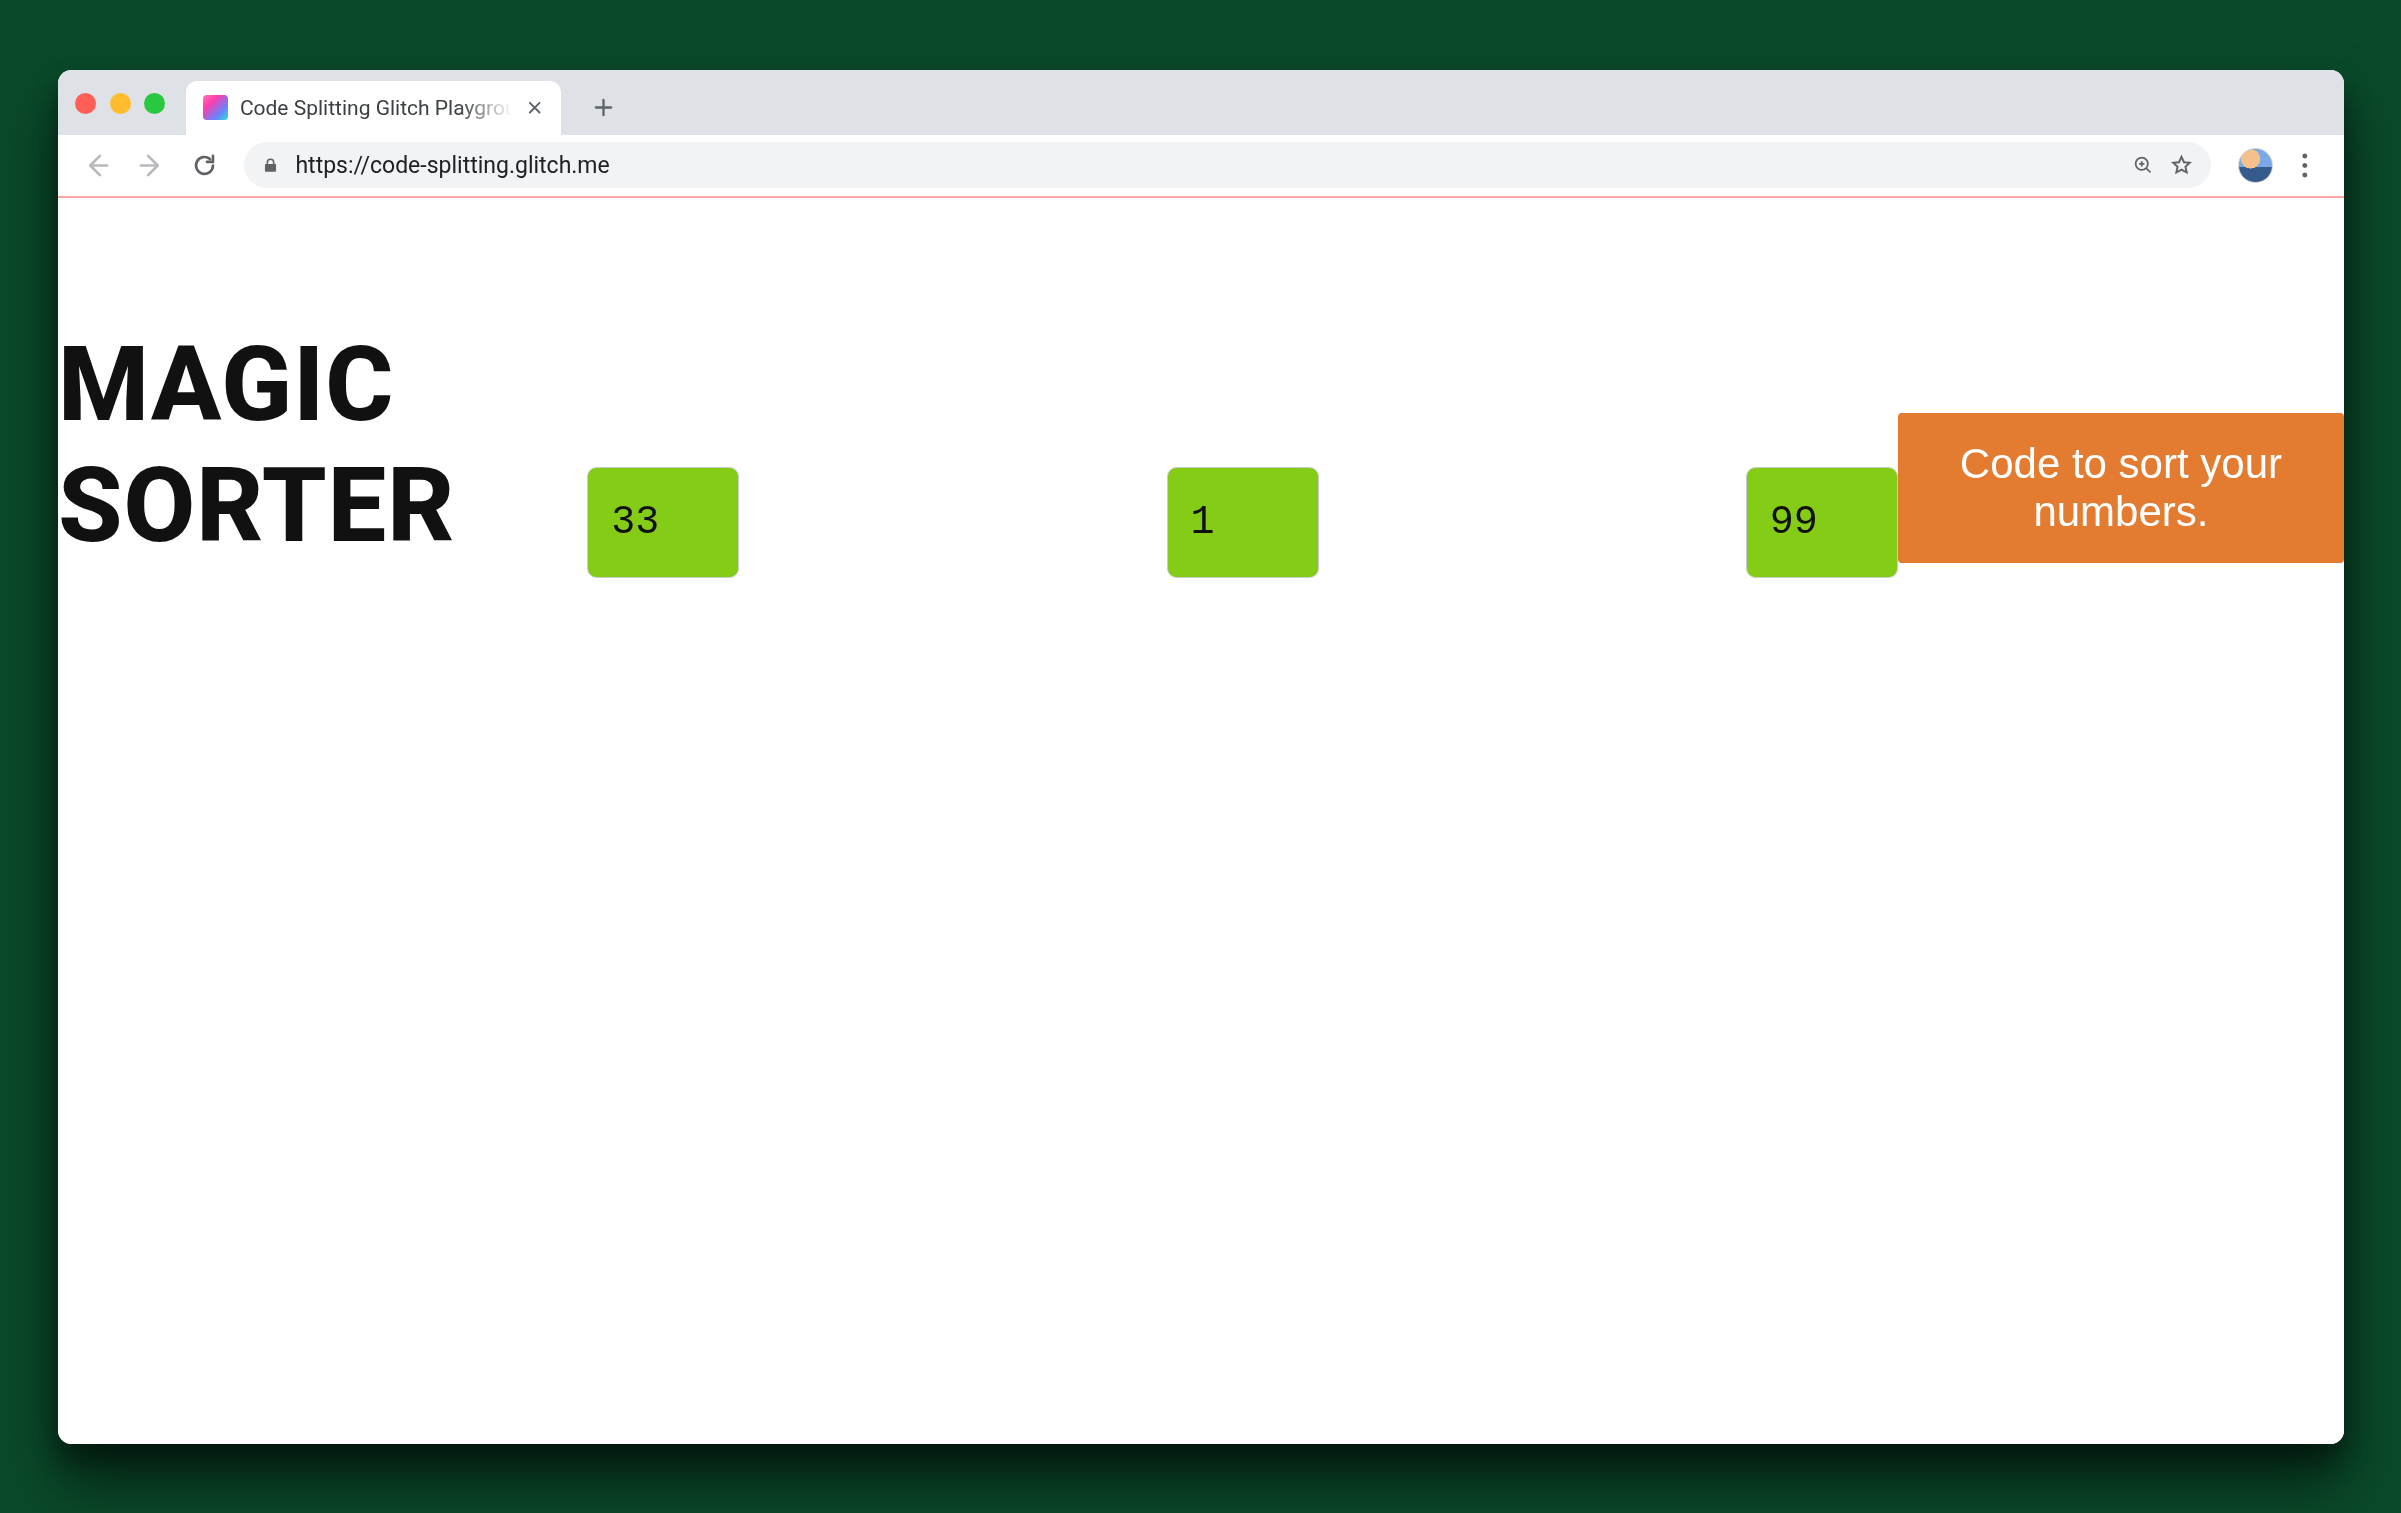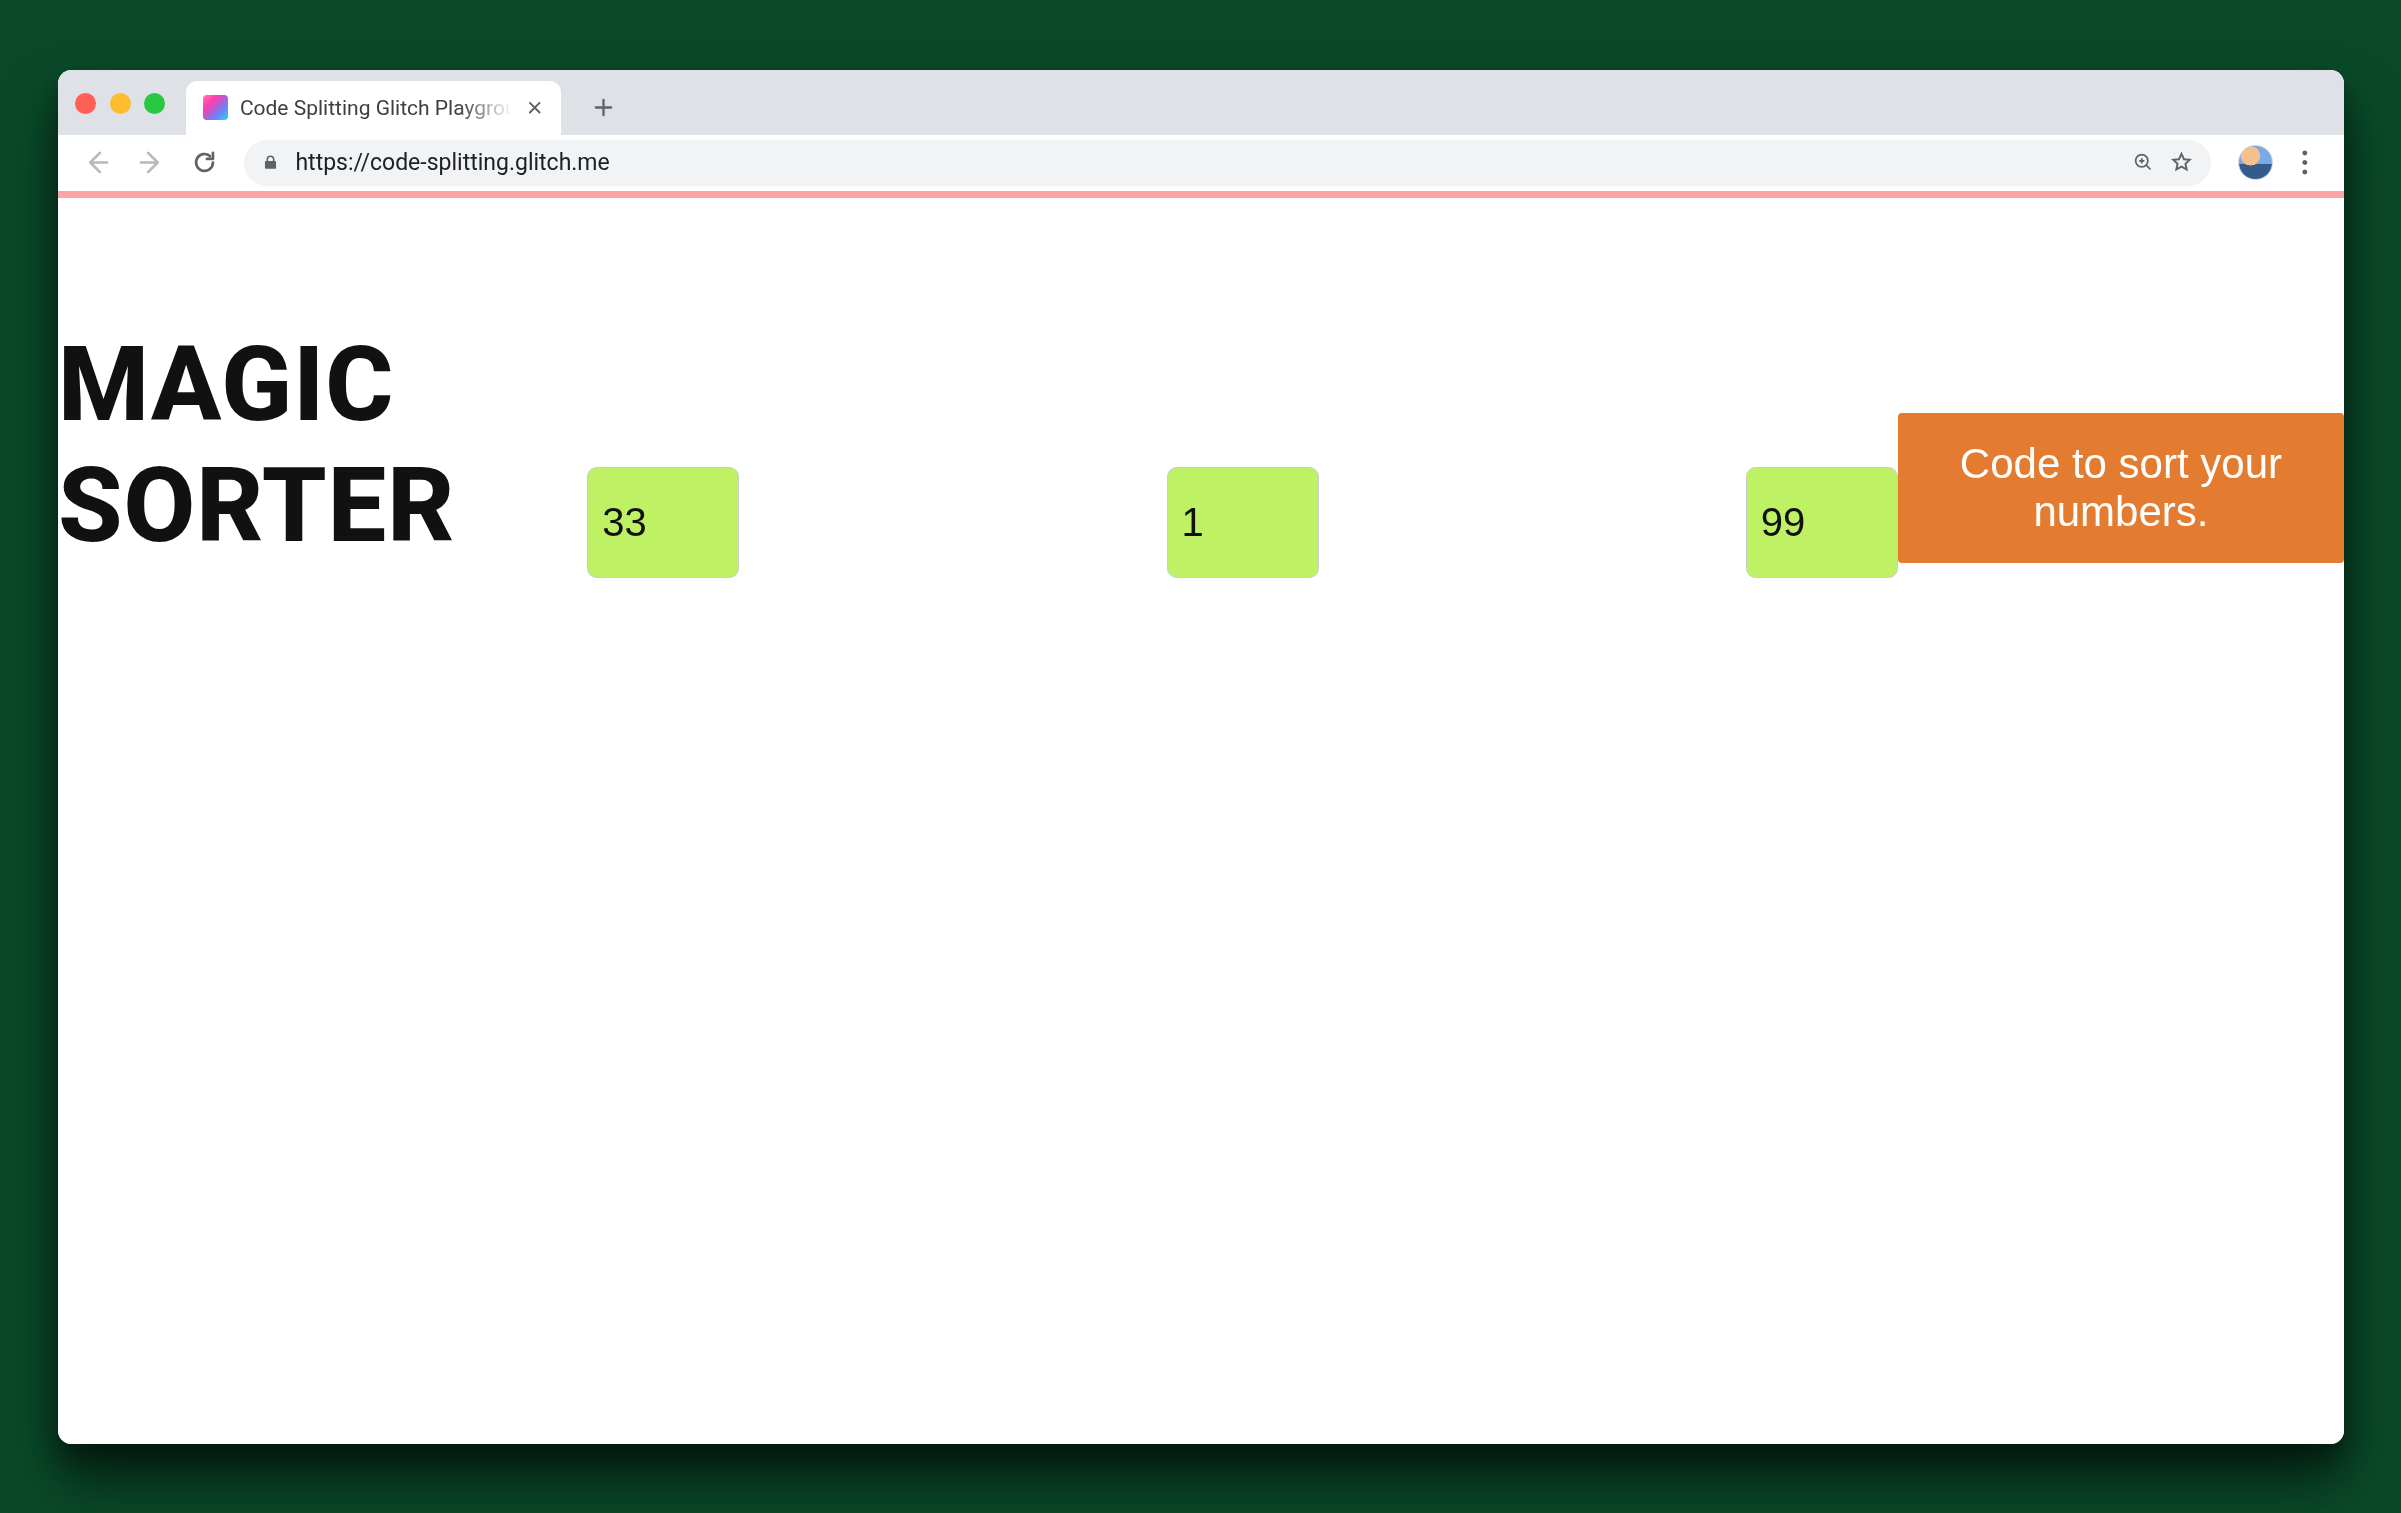--- a/index.html
+++ b/index.html
@@ -93,21 +93,21 @@
     color: #5f6368;
     border-radius: 50%;
     cursor: pointer;
   }
   .new-tab svg { width: 23px; height: 23px; }
 
   
   .toolbar {
     height: 63px;
     background: #fff;
-    border-bottom: 7px solid #fca5a5;
+    border-bottom: 2px solid #fca5a5;
     display: flex;
     align-items: center;
     padding: 0 17.3px;
     gap: 9.6px;
   }
   .nav-btn {
     width: 44px; height: 44px;
     display:flex; align-items:center; justify-content:center;
     color: #5f6368;
     border-radius: 50%;
@@ -183,24 +183,25 @@
     width: 1883px;
     display:flex;
     justify-content: space-between;
   }
   .num-input {
     width: 152px;
     height: 111px;
     border: 1.9px solid #c9cccf;
     border-radius: 9.6px;
     font-size: 40px;
-    padding: 0 14px;
+    padding: 0 23px;
     color:#111;
     outline:none;
-    background:#bef264;
+    background:#84cc16;
+    font-family:Liberation Mono, monospace;
   }
   .sort-btn {
     margin-top: 86px;
     background: #e37c30;
     color: #fff;
     font-size: 42px;
     font-weight: 400;
     border: none;
     padding: 27px 46px;
     border-radius: 3.8px;

